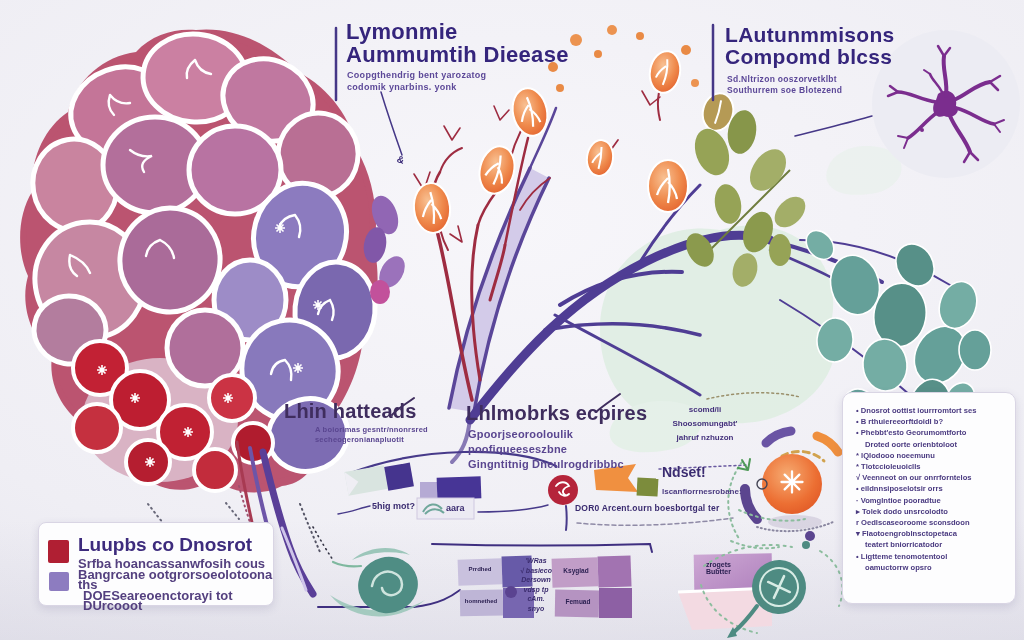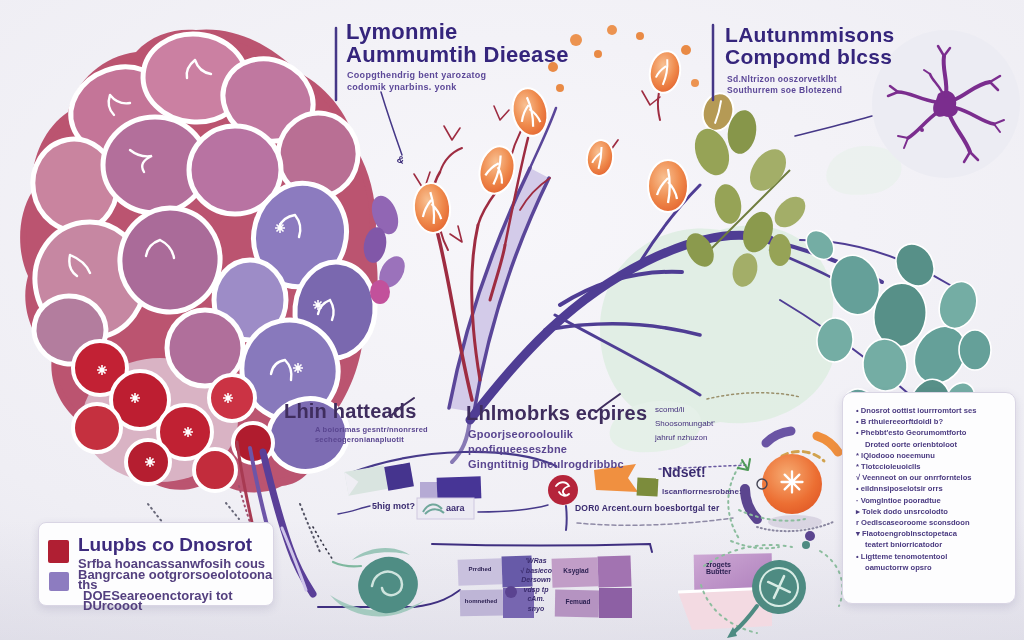--- a/index.html
+++ b/index.html
@@ -9,21 +9,21 @@
   .stage:after{content:"";position:absolute;left:0;right:0;bottom:0;height:120px;
     background:linear-gradient(to bottom, rgba(205,203,216,0) 0%, rgba(198,196,212,.28) 100%);pointer-events:none;}
   svg{position:absolute;left:0;top:0;z-index:1;}
   .txt{position:absolute;z-index:3;}
   .card{position:absolute;z-index:2;background:#fdfdfe;border:1.5px solid #d9d5e4;border-radius:10px;
     box-shadow:0 3px 8px rgba(90,80,130,.16);}
   .h-main{font-size:22px;font-weight:700;color:#35257c;line-height:1.06;letter-spacing:.3px;}
   .h-sub{font-size:9px;font-weight:700;color:#5c4898;line-height:1.3;letter-spacing:.3px;}
   .h-mid{font-size:20px;font-weight:700;color:#3f2d5e;letter-spacing:.2px;}
   .s-mid{font-size:7.5px;font-weight:600;color:#5a4690;line-height:1.35;letter-spacing:.2px;}
-  .note{font-size:8px;font-weight:400;color:#44307c;line-height:14px;}
+  .note{font-size:8px;font-weight:700;color:#44307c;line-height:14px;text-align:center;}
   .p-title{font-size:19px;font-weight:700;color:#3d2b7d;margin:0 0 6px 0;}
   .pl{font-size:7.6px;line-height:11.2px;color:#4a3a80;font-weight:600;white-space:nowrap;}
   .pl.cont{padding-left:9px;}
   .l-title{font-size:19px;font-weight:700;color:#3d2b7d;}
   .l-line{font-size:13px;font-weight:600;color:#54407f;line-height:10.5px;}
   .sw{position:absolute;border-radius:2px;z-index:3;}
   .f-small{font-size:9px;font-weight:700;color:#3a2b70;}
   .f-tiny{font-size:8px;font-weight:600;color:#4a3a80;}
   .f-cap{font-size:8.5px;font-weight:700;color:#3a2b70;letter-spacing:.2px;}
   .bx{font-size:6px;font-weight:700;color:#2c2152;text-align:center;letter-spacing:0;}

